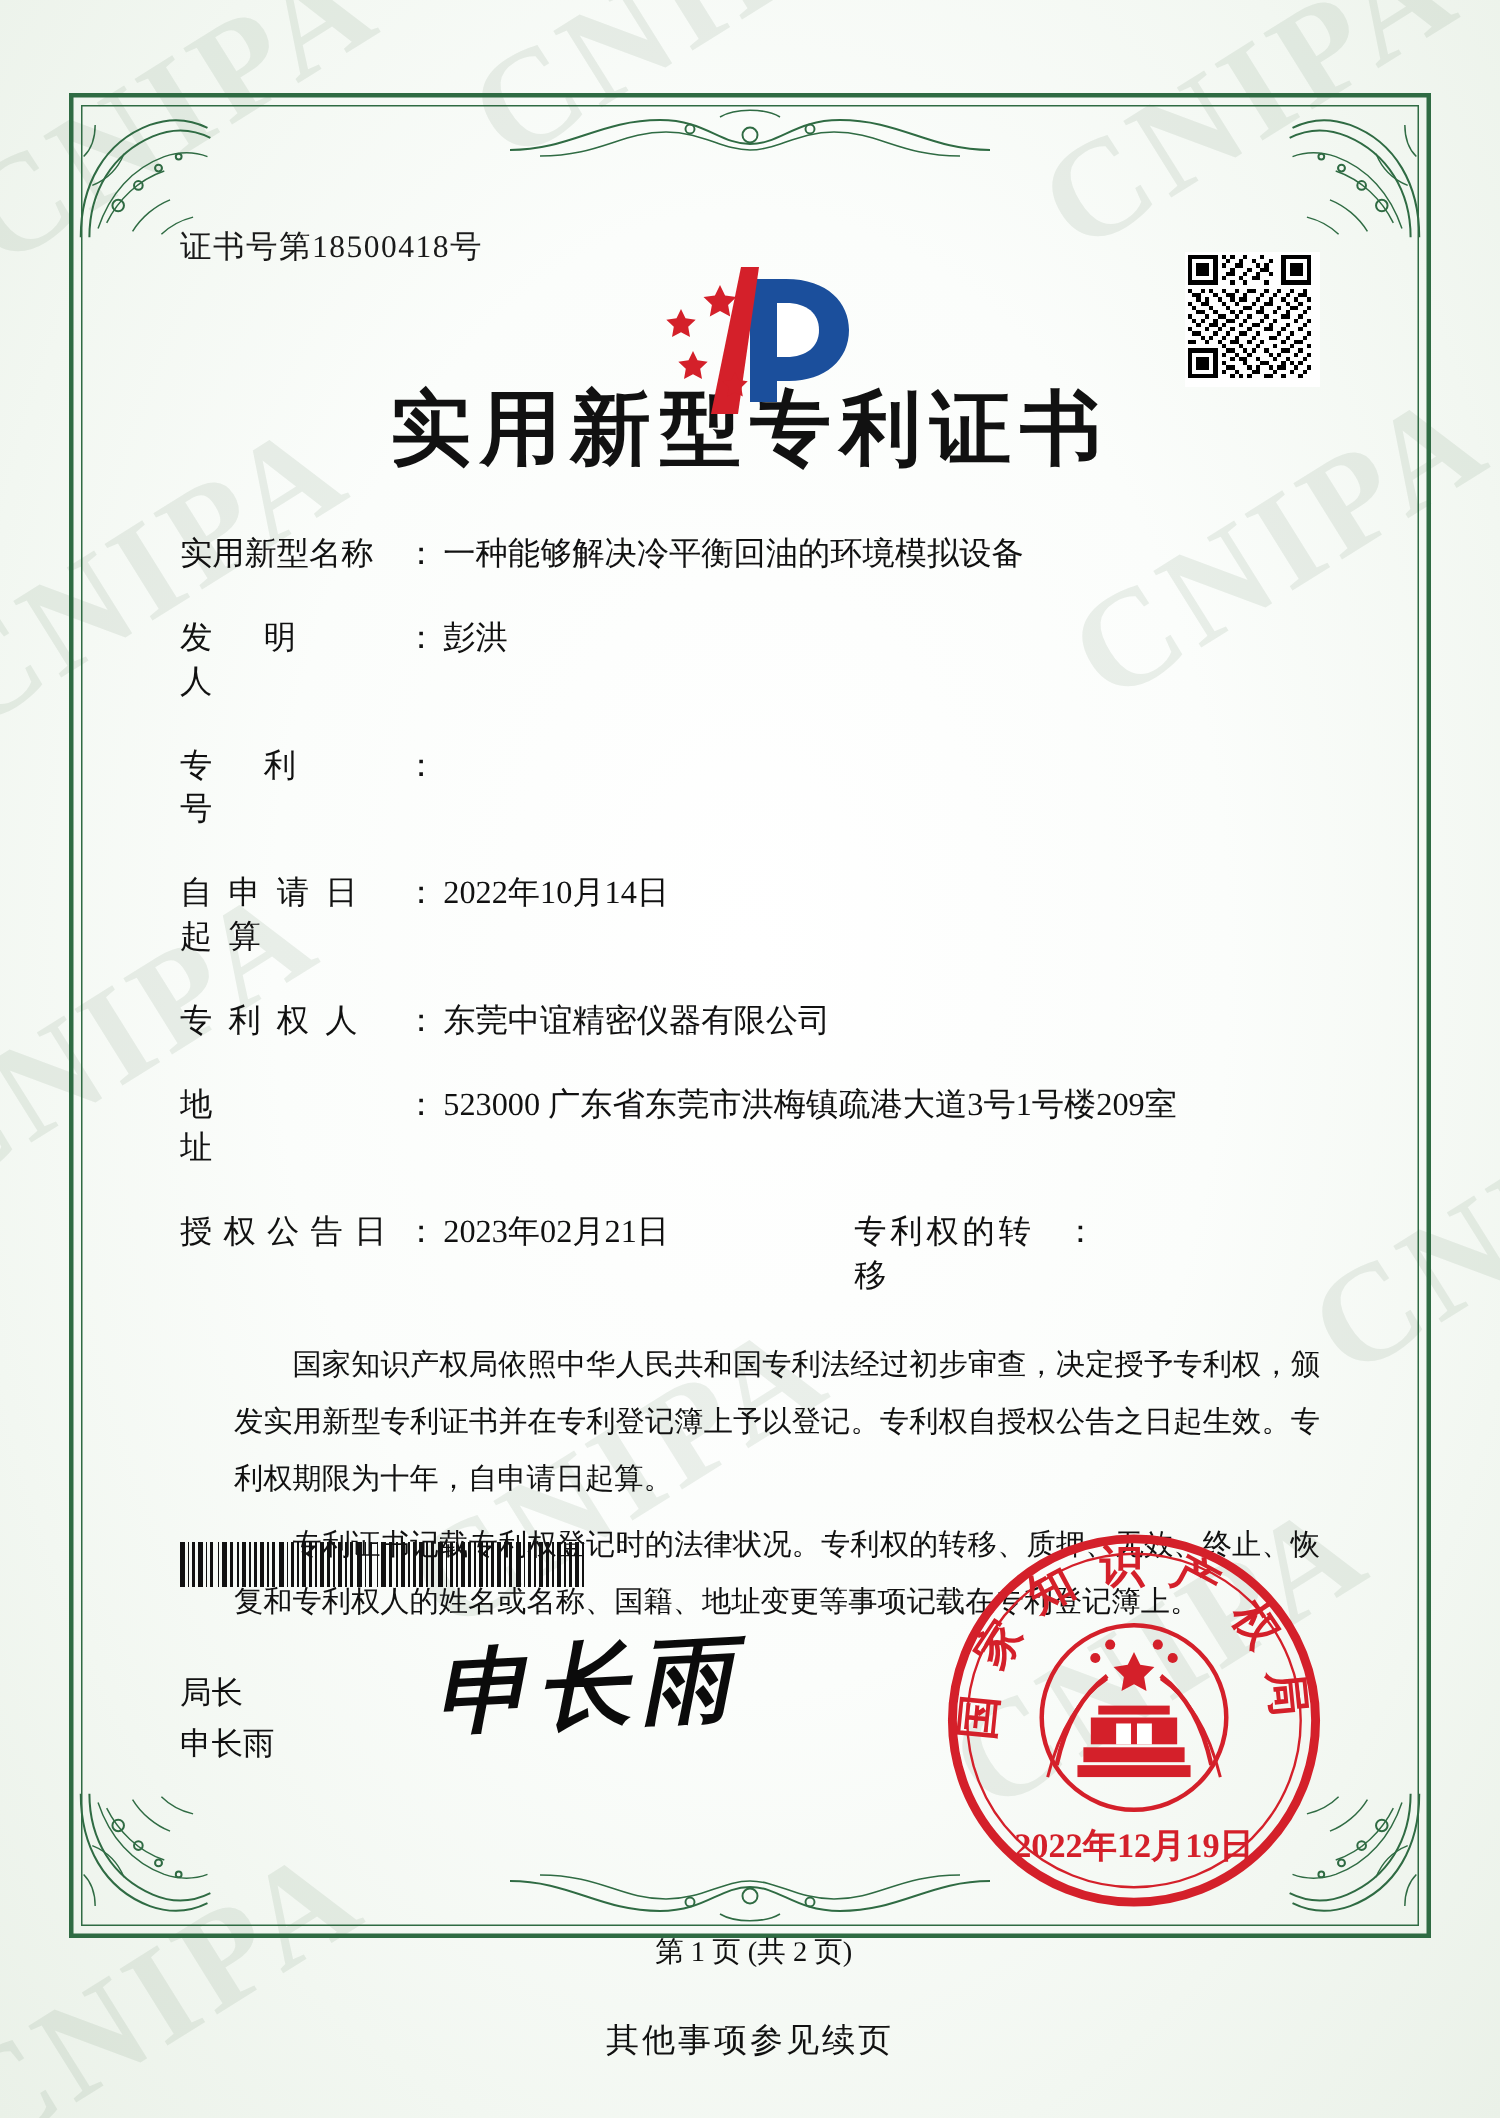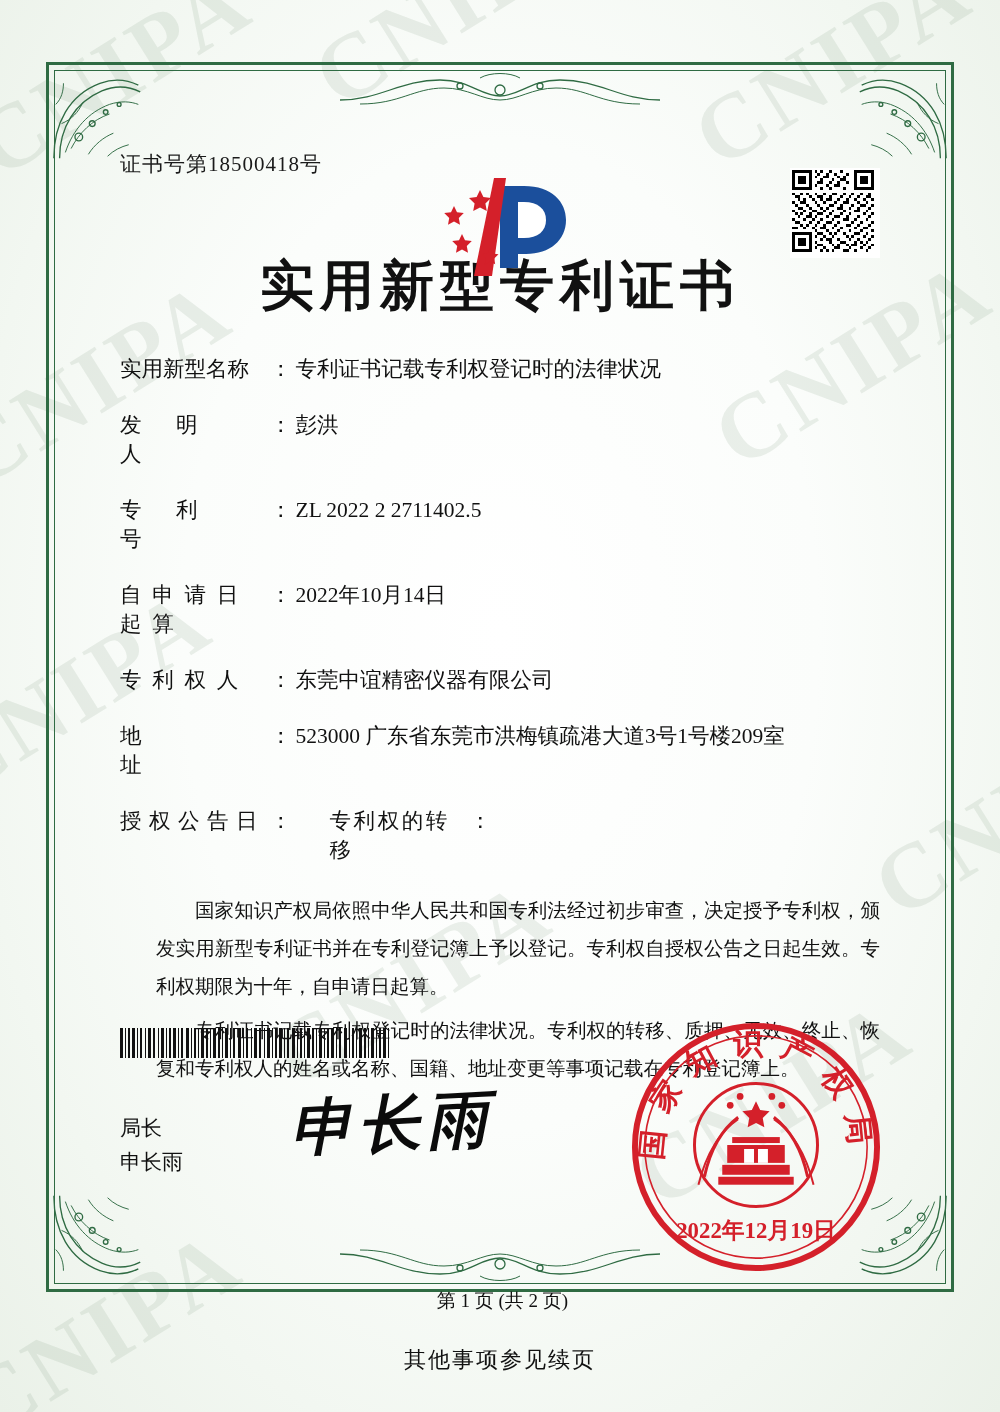--- a/index.html
+++ b/index.html
@@ -569,37 +569,36 @@
 
     <div class="title">实用新型专利证书</div>
 
     <div class="fields">
 
       <div class="field-row">
         <div class="field-label">
           <span>实用新型名称</span>
         </div>
         <div class="field-colon">：</div>
-        <div class="field-value">专利证书记载专利权登记时的法律状况</div>
+        <div class="field-value">一种能够解决冷平衡回油的环境模拟设备</div>
       </div>
 
       <div class="field-row">
         <div class="field-label">
           <span style="letter-spacing:1.6em;">发明人</span>
         </div>
         <div class="field-colon">：</div>
         <div class="field-value">彭洪</div>
       </div>
 
       <div class="field-row">
         <div class="field-label">
           <span style="letter-spacing:1.6em;">专利号</span>
         </div>
         <div class="field-colon">：</div>
-        <div class="field-value">ZL 2022 2 2711402.5</div>
       </div>
 
       <div class="field-row">
         <div class="field-label">
           <span style="letter-spacing:0.5em;">自申请日起算</span>
         </div>
         <div class="field-colon">：</div>
         <div class="field-value">2022年10月14日</div>
       </div>
 
@@ -617,20 +616,21 @@
         </div>
         <div class="field-colon">：</div>
         <div class="field-value">523000 广东省东莞市洪梅镇疏港大道3号1号楼209室</div>
       </div>
 
       <div class="field-row split">
         <div class="field-label">
           <span style="letter-spacing:0.35em;">授权公告日</span>
         </div>
         <div class="field-colon">：</div>
+        <div class="field-value">2023年02月21日</div>
         <div class="second-label">
           <span style="letter-spacing:0.12em;">专利权的转移</span>
         </div>
         <div class="field-colon">：</div>
       </div>
 
     </div>
 
     <div class="paragraphs">
       <p>国家知识产权局依照中华人民共和国专利法经过初步审查，决定授予专利权，颁发实用新型专利证书并在专利登记簿上予以登记。专利权自授权公告之日起生效。专利权期限为十年，自申请日起算。</p>

